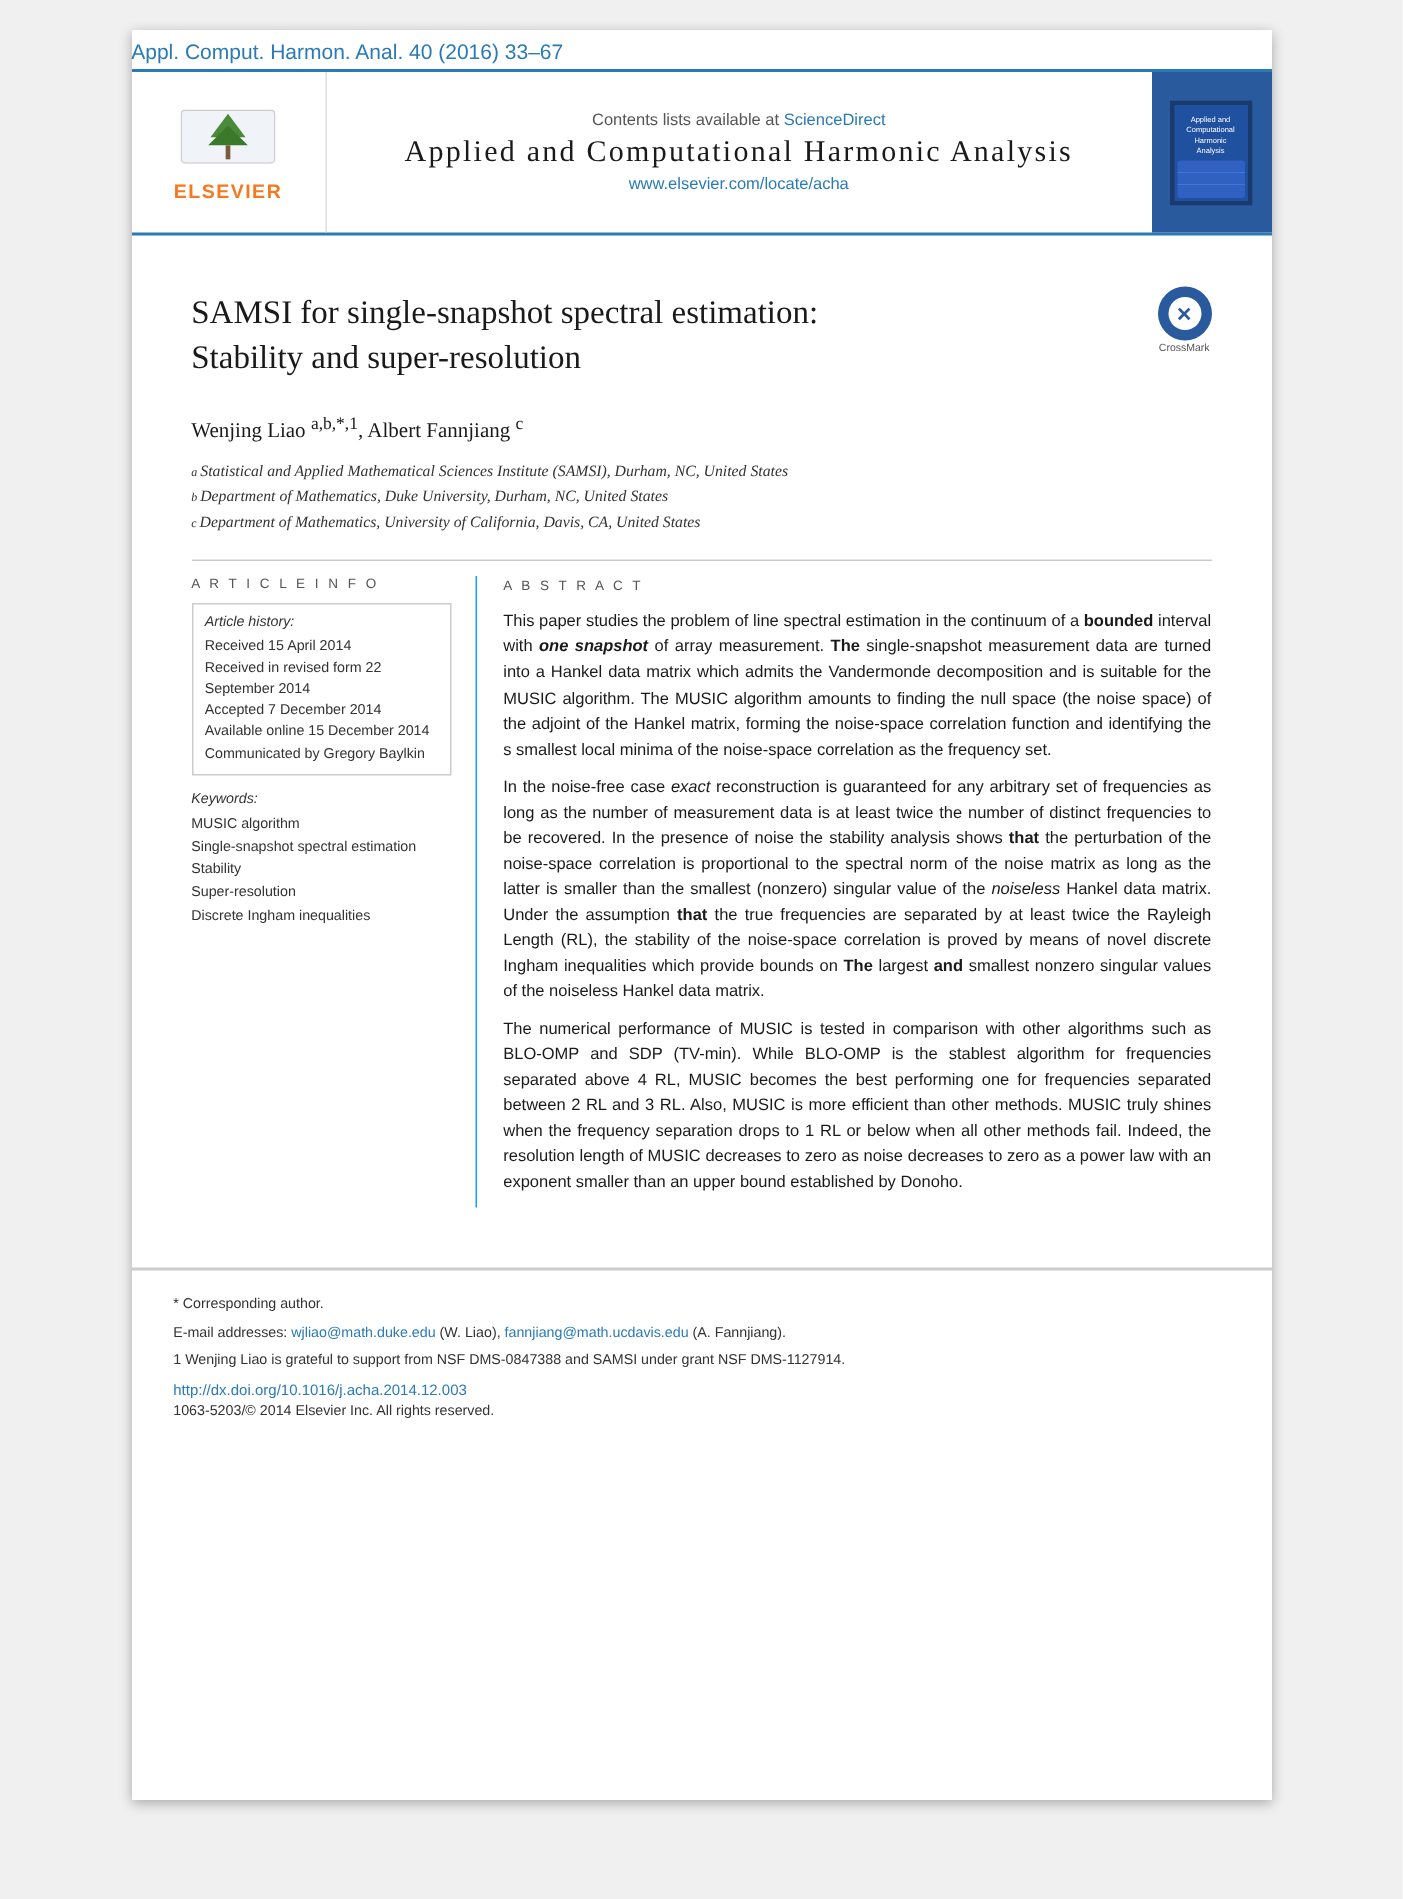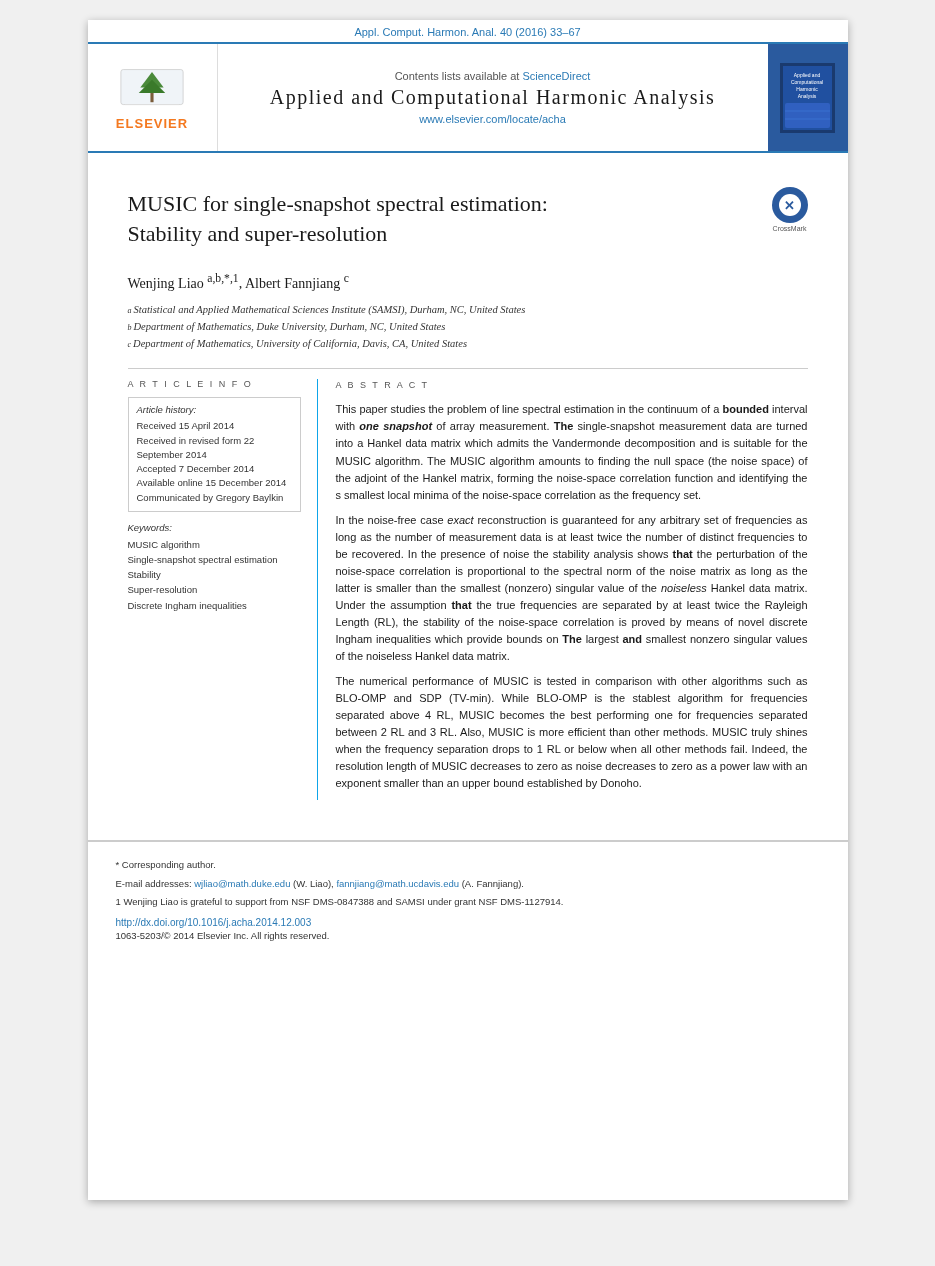--- a/index.html
+++ b/index.html
@@ -13,23 +13,23 @@
     .page {
       background: #fff;
       width: 760px;
       min-height: 1180px;
       box-shadow: 0 2px 8px rgba(0,0,0,0.3);
       padding: 0;
       position: relative;
     }
     
     .top-journal-link {
-      text-align: center;
+      text-align: left;
       padding: 6px 0 4px 0;
-      font-size: 11px;
+      font-size: 14px;
       color: #2a7ab5;
       font-family: Arial, sans-serif;
     }
     
     .header-band {
       display: flex;
       align-items: stretch;
       border-top: 2px solid #2a7ab5;
       border-bottom: 2px solid #2a7ab5;
       margin-bottom: 0;
@@ -354,21 +354,21 @@
     <div style="overflow: hidden; margin-bottom: 8px; margin-top: 10px;">
       <div class="crossmark">
         <div class="crossmark-circle">
           <div class="crossmark-inner">
             <span class="crossmark-x">✕</span>
           </div>
         </div>
         <div style="font-size:7px; text-align:center; color:#555; font-family:Arial; margin-top:2px;">CrossMark</div>
       </div>
       <div class="paper-title">
-        <span>MUSIC for single-snapshot spectral estimation:</span><br>
+        <span>SAMSI for single-snapshot spectral estimation:</span><br>
         <span>Stability and super-resolution</span>
       </div>
     </div>
 
     <div class="authors-line">
       Wenjing Liao <sup>a,b,*,1</sup>, Albert Fannjiang <sup>c</sup>
     </div>
 
     <div class="affiliations">
       <div class="affil-line">

